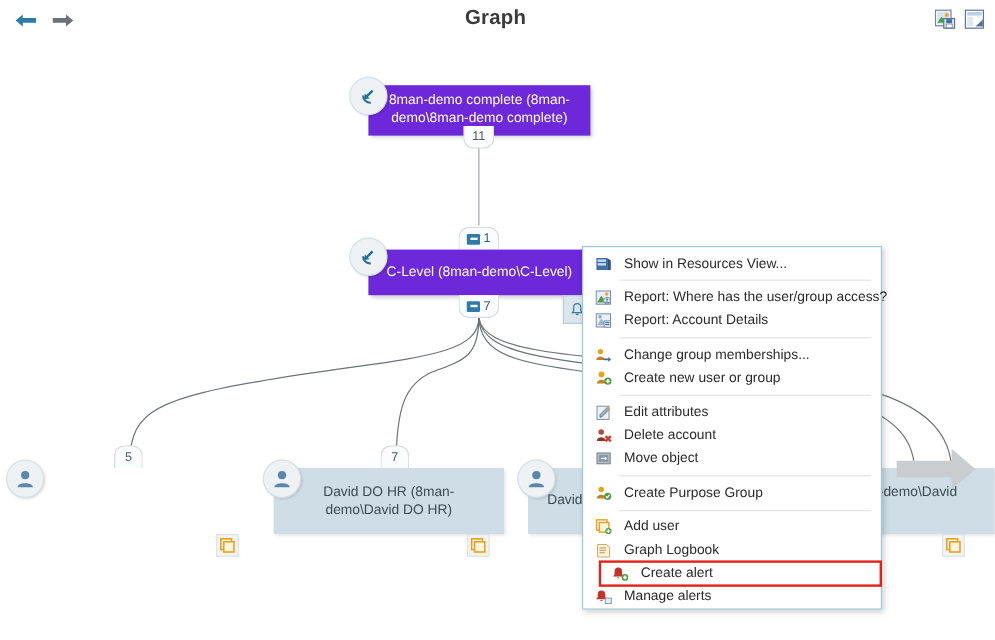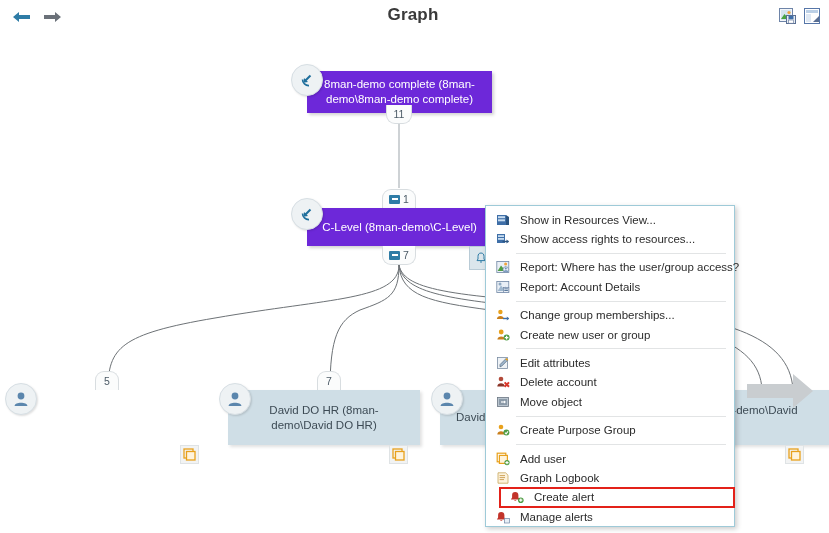--- a/index.html
+++ b/index.html
@@ -269,32 +269,20 @@
       <svg width="14" height="14" viewBox="0 0 14 14">
         <rect x="1" y="2" width="9" height="10" fill="#3f6fa8"></rect>
         <rect x="2" y="3.2" width="7" height="2" fill="#c7dcf0"></rect>
         <rect x="2" y="6.3" width="7" height="2" fill="#c7dcf0"></rect>
         <path d="M10 2 L13 4 L13 12 L10 12 Z" fill="#2b5480"></path>
       </svg>
     </span>
     <span class="menu-label">Show in Resources View...</span>
   </div>
 
-  <div class="menu-item">
-    <span class="menu-icon">
-      <svg width="14" height="14" viewBox="0 0 14 14">
-        <rect x="1" y="2" width="8" height="9" fill="#3f6fa8"></rect>
-        <rect x="2" y="3.2" width="6" height="1.8" fill="#c7dcf0"></rect>
-        <rect x="2" y="6" width="6" height="1.8" fill="#c7dcf0"></rect>
-        <path d="M6.5 9.5 L12.5 9.5" stroke="#2b5480" stroke-width="1.4"></path>
-        <path d="M10.5 7.6 L13 9.5 L10.5 11.4 Z" fill="#2b5480"></path>
-      </svg>
-    </span>
-    <span class="menu-label">Show access rights to resources...</span>
-  </div>
 
   <div class="menu-sep"></div>
 
   <div class="menu-item">
     <span class="menu-icon">
       <svg width="14" height="14" viewBox="0 0 14 14">
         <rect x="0.8" y="1.5" width="12" height="11" fill="#e9eff6" stroke="#6f86a5" stroke-width="0.8"></rect>
         <path d="M1.6 11 L5 5.5 L7.5 8.5 L9.4 6.4 L12 11 Z" fill="#4f9d45"></path>
         <circle cx="9.6" cy="4" r="1.5" fill="#f0a23c"></circle>
         <circle cx="9.8" cy="9.5" r="2.8" fill="#e9eff6" stroke="#6f86a5" stroke-width="0.7"></circle>

